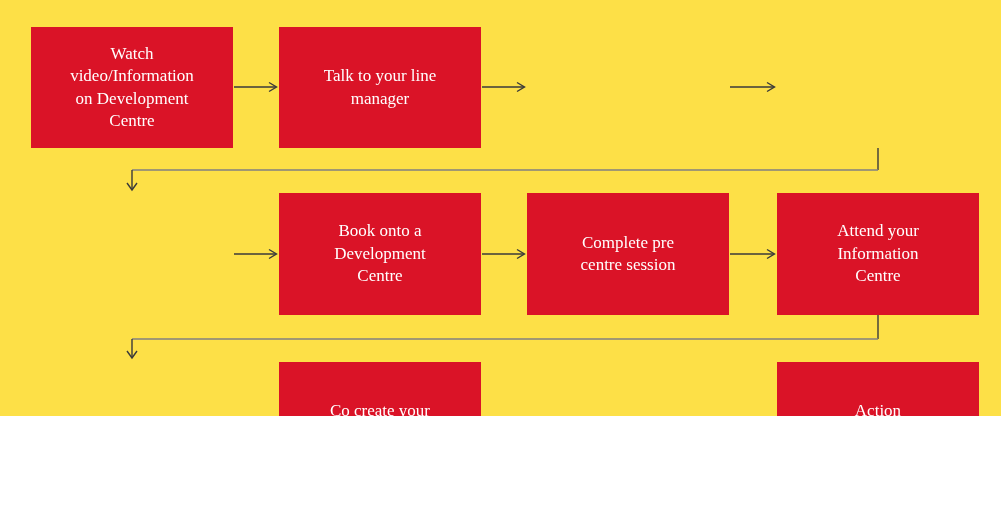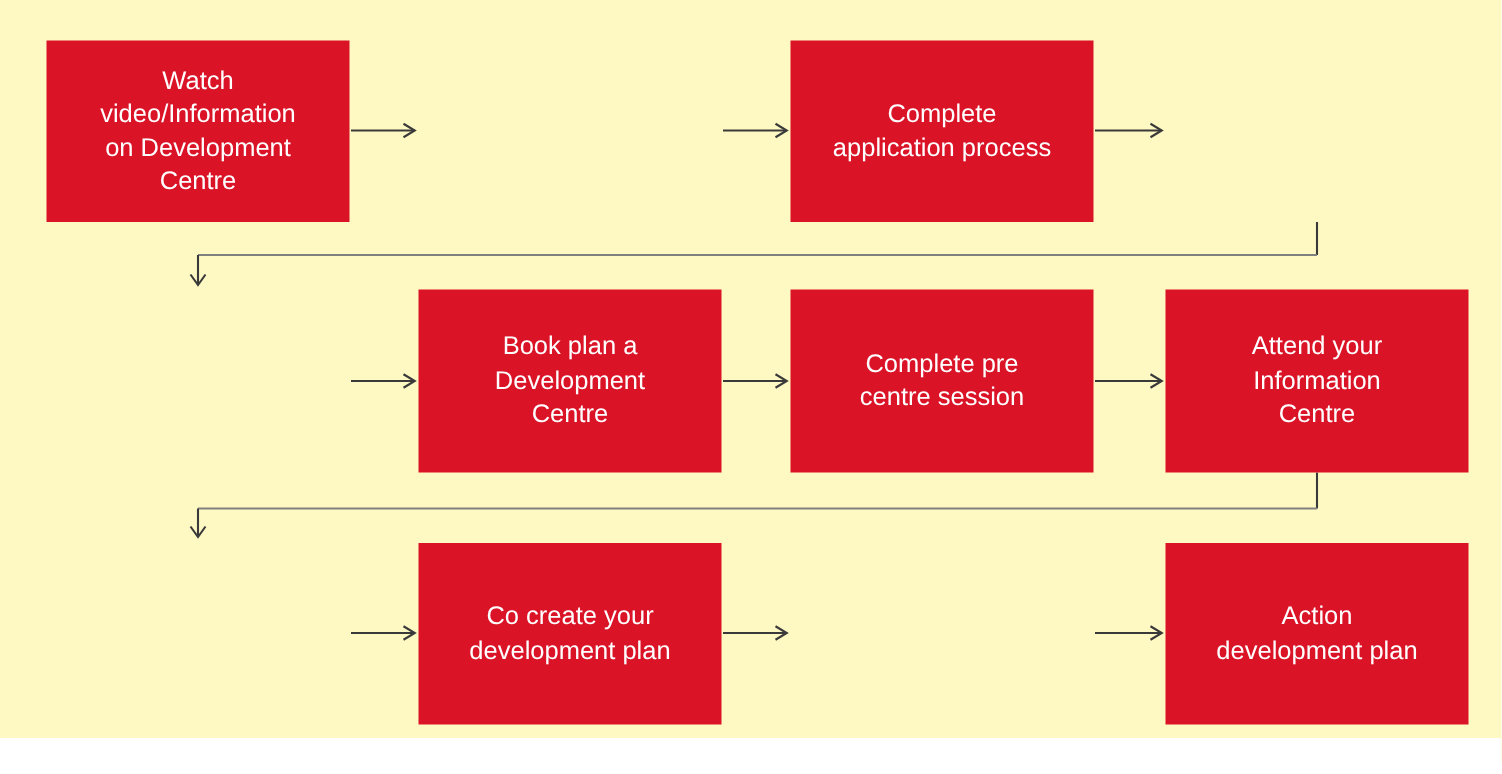--- a/index.html
+++ b/index.html
@@ -1,20 +1,20 @@
 <!DOCTYPE html>
 <html style="--box-fill: #da1327; --box-text: #ffffff; --arrow-color: #3a3a3a; --connector-color: #808080;"><head>
 <meta charset="utf-8">
 <style>
   html,body { margin:0; padding:0; background:#ffffff; }
   .canvas {
     position:relative;
-    width:1001px; height:492px;
-    background:#fef9c3;
-    font-family:Liberation Sans, sans-serif;
+    width:1001px; height:416px;
+    background:#fde047;
+    font-family:Liberation Serif, serif;
     overflow:hidden;
   }
   .box {
     position:absolute;
     width:202px;
     background:var(--box-fill, #da1327);
     color:var(--box-text, #ffffff);
     display:flex; align-items:center; justify-content:center;
     text-align:center;
     white-space:pre-line;
@@ -90,24 +90,24 @@
       <line class="connector-stroke" x1="878" y1="339" x2="132" y2="339"></line>
       <line class="arrow-stroke" x1="132" y1="339" x2="132" y2="357"></line>
       <polyline class="arrow-stroke" points="127,351 132,358 137,351"></polyline>
     </g>
   </svg>
 
   <div class="box r1 c1">Watch
 video/Information
 on Development
 Centre</div>
-  <div class="box r1 c3">Complete
-application process</div>
+  <div class="box r1 c2">Talk to your line
+manager</div>
 
-  <div class="box r2 c2">Book plan a
+  <div class="box r2 c2">Book onto a
 Development
 Centre</div>
   <div class="box r2 c3">Complete pre
 centre session</div>
   <div class="box r2 c4">Attend your
 Information
 Centre</div>
 
   <div class="box r3 c2">Co create your
 development plan</div>

